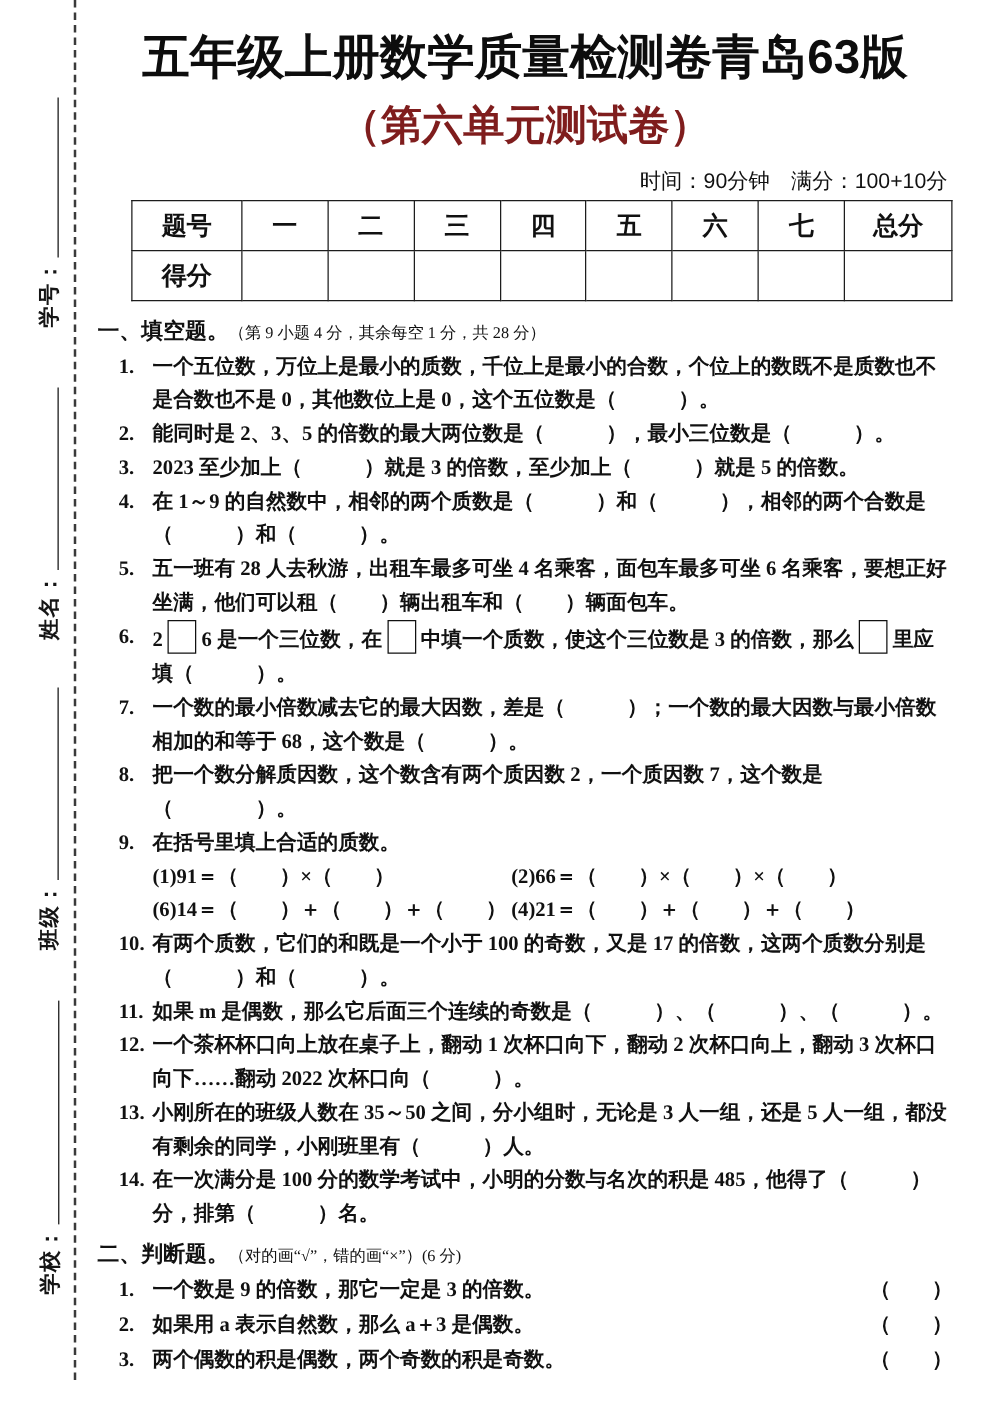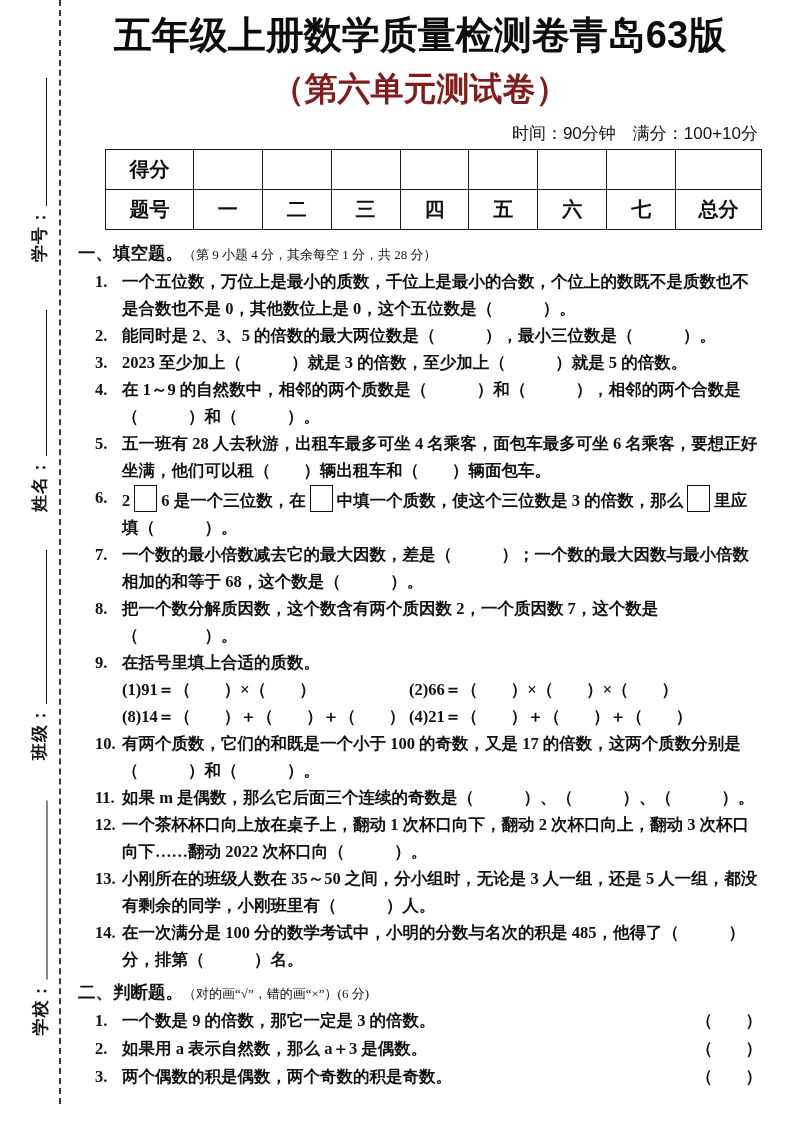--- a/index.html
+++ b/index.html
@@ -23,21 +23,21 @@
     font-size:17px;font-weight:700;line-height:1;white-space:nowrap;
     letter-spacing:1px;color:#151515;
   }
   .sb-line{
     flex:1;height:5px;border-bottom:1.8px solid #151515;margin:0 0 1px 2px;
   }
 
   
   .main{position:absolute;left:78px;width:684px;top:0;}
   .title{
-    margin-top:13px;text-align:center;font-size:38px;font-weight:700;
+    margin-top:24px;text-align:center;font-size:38px;font-weight:700;
     font-family:"Liberation Sans","DejaVu Sans",sans-serif;
     letter-spacing:0px;line-height:1.2;color:#0d0d0d;
   }
   .subtitle{
     margin-top:8px;text-align:center;font-size:33px;font-weight:700;
     font-family:"Liberation Sans","DejaVu Sans",sans-serif;color:#7f1d1d;
   }
   .meta{
     margin-top:10px;text-align:right;font-size:17px;font-weight:500;
     font-family:"Liberation Sans","DejaVu Sans",sans-serif;padding-right:4px;
@@ -107,42 +107,42 @@
       </div>
     </div>
 
   <div class="main">
     <div class="title">五年级上册数学质量检测卷青岛63版</div>
     <div class="subtitle">（第六单元测试卷）</div>
     <div class="meta">时间：90分钟　满分：100+10分</div>
 
     <table class="score">
       <tbody>
-        <tr>
-            <td class="c-label">得分</td>
-            <td class="c-num"></td>
-            <td class="c-num"></td>
-            <td class="c-num"></td>
-            <td class="c-num"></td>
-            <td class="c-num"></td>
-            <td class="c-num"></td>
-            <td class="c-num"></td>
-            <td class="c-total"></td>
-          </tr>
         <tr>
             <td class="c-label">题号</td>
             <td class="c-num">一</td>
             <td class="c-num">二</td>
             <td class="c-num">三</td>
             <td class="c-num">四</td>
             <td class="c-num">五</td>
             <td class="c-num">六</td>
             <td class="c-num">七</td>
             <td class="c-total">总分</td>
           </tr>
+        <tr>
+            <td class="c-label">得分</td>
+            <td class="c-num"></td>
+            <td class="c-num"></td>
+            <td class="c-num"></td>
+            <td class="c-num"></td>
+            <td class="c-num"></td>
+            <td class="c-num"></td>
+            <td class="c-num"></td>
+            <td class="c-total"></td>
+          </tr>
       </tbody>
     </table>
 
     <div class="sec-heading">
       <span class="h-main">一、填空题。</span><span class="h-note">（第 9 小题 4 分，其余每空 1 分，共 28 分）</span>
     </div>
     <div class="qlist">
         <div class="question">
           <span class="qnum">1.</span>
           <span class="qtext">一个五位数，万位上是最小的质数，千位上是最小的合数，个位上的数既不是质数也不是合数也不是 0，其他数位上是 0，这个五位数是（　　　）。</span>
@@ -174,21 +174,21 @@
         <div class="question">
           <span class="qnum">8.</span>
           <span class="qtext">把一个数分解质因数，这个数含有两个质因数 2，一个质因数 7，这个数是（　　　　）。</span>
         </div>
         <div class="question">
           <span class="qnum">9.</span>
           <span class="qtext">在括号里填上合适的质数。<div class="subrow">
               <span class="sp-left">(1)91＝（　　）×（　　）</span>
               <span class="sp-right">(2)66＝（　　）×（　　）×（　　）</span>
             </div><div class="subrow">
-              <span class="sp-left">(8)14＝（　　）＋（　　）＋（　　）</span>
+              <span class="sp-left">(6)14＝（　　）＋（　　）＋（　　）</span>
               <span class="sp-right">(4)21＝（　　）＋（　　）＋（　　）</span>
             </div></span>
         </div>
         <div class="question">
           <span class="qnum">10.</span>
           <span class="qtext">有两个质数，它们的和既是一个小于 100 的奇数，又是 17 的倍数，这两个质数分别是（　　　）和（　　　）。</span>
         </div>
         <div class="question">
           <span class="qnum">11.</span>
           <span class="qtext">如果 m 是偶数，那么它后面三个连续的奇数是（　　　）、（　　　）、（　　　）。</span>

